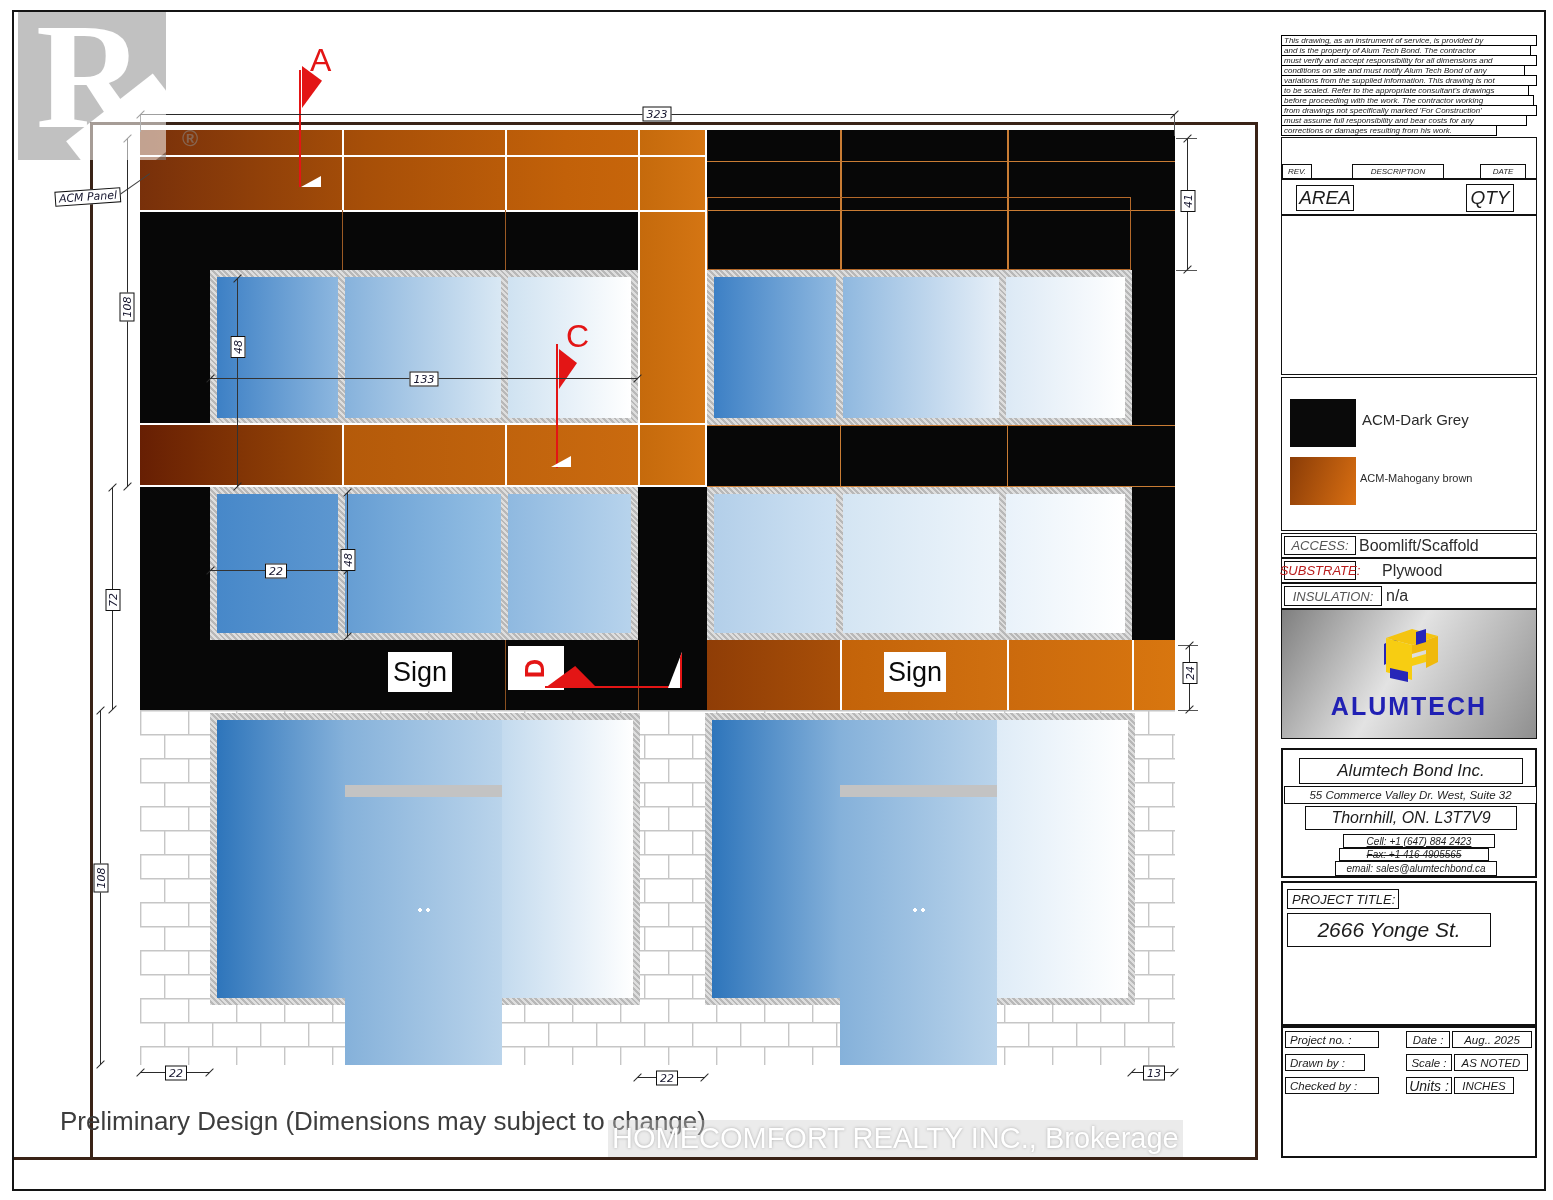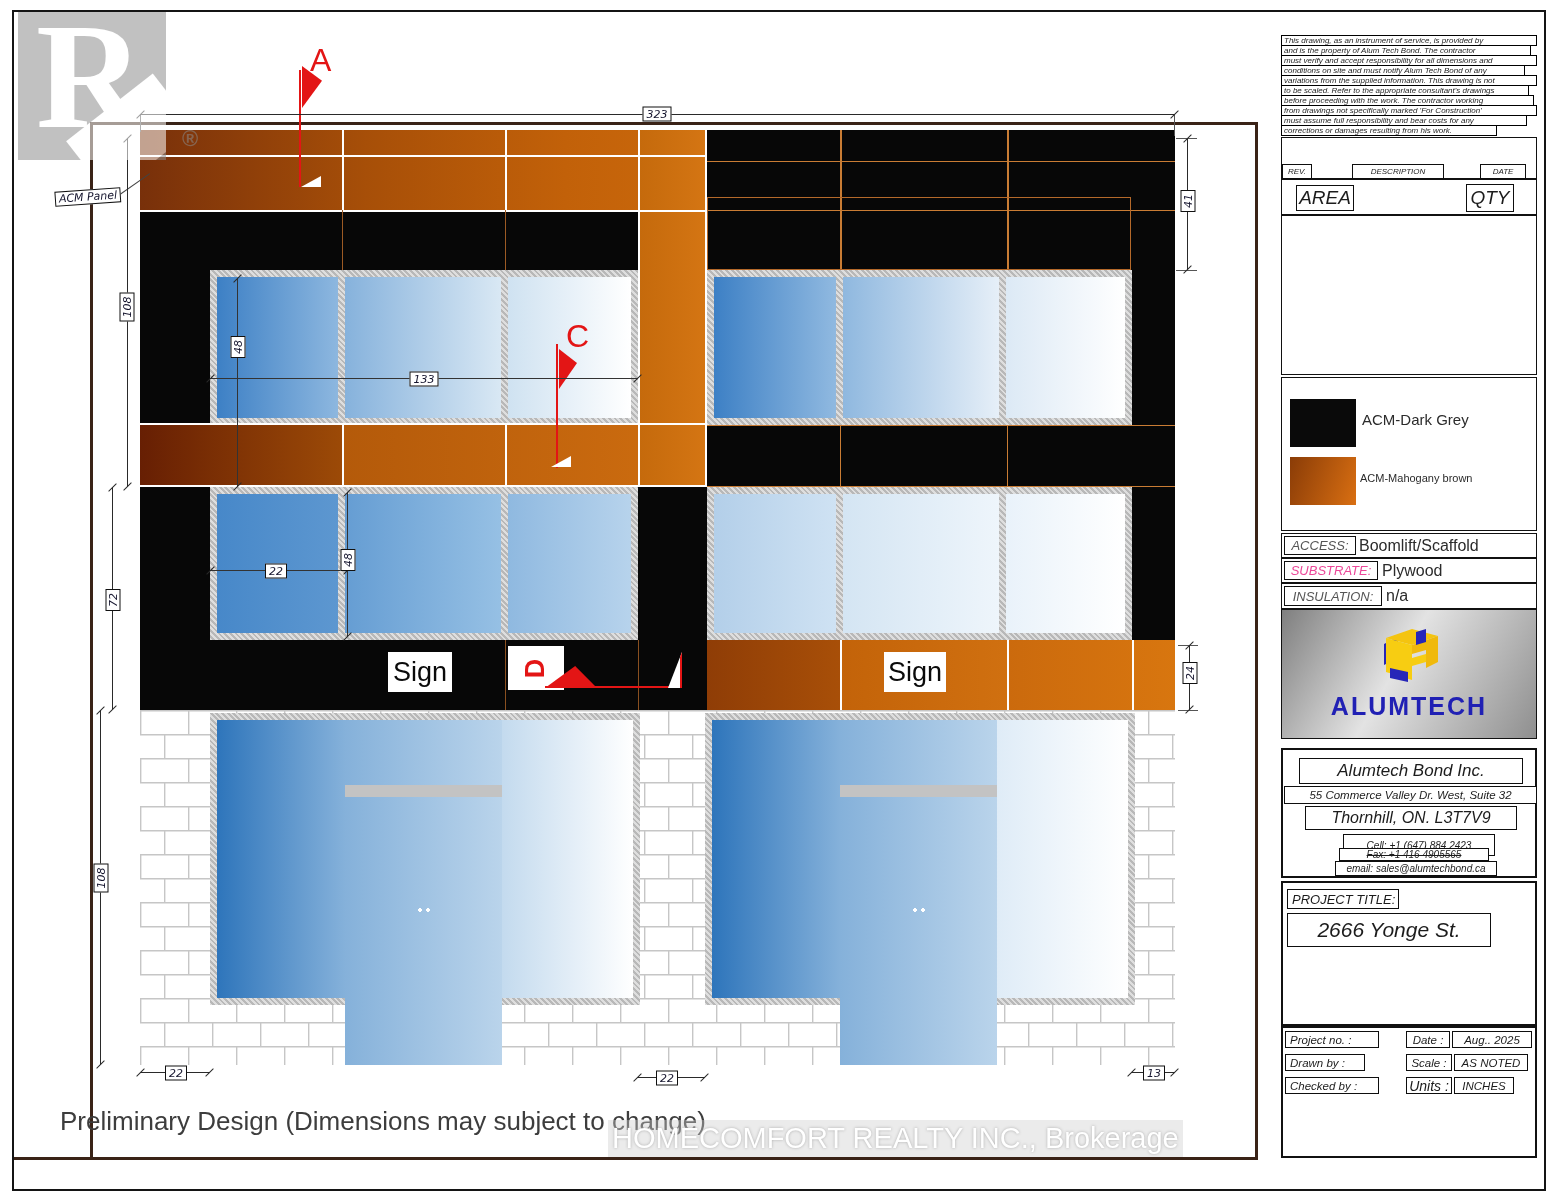--- a/index.html
+++ b/index.html
@@ -243,21 +243,21 @@
   <div class="a arch" style="left:80px;top:33px;font-size:15px">ACM-Dark Grey</div>
   <div class="a" style="left:8px;top:79px;width:66px;height:48px;background:linear-gradient(110deg,#8a3c07,#d96f12)"></div>
   <div class="a arch" style="left:78px;top:94px;font-size:11px">ACM-Mahogany brown</div>
 </div>
 
 <div class="a tb" style="left:1281px;top:533px;width:256px;height:25px;border:1.5px solid #111;background:#fff">
   <div class="a bx bx1 it" style="left:2px;top:2px;width:72px;height:19px;font-size:13px;color:#555">ACCESS:</div>
   <div class="a arch" style="left:77px;top:3px;font-size:16px">Boomlift/Scaffold</div>
 </div>
 <div class="a tb" style="left:1281px;top:558px;width:256px;height:25px;border:1.5px solid #111;background:#fff">
-  <div class="a bx bx1 it" style="left:2px;top:2px;width:94px;height:19px;font-size:13px;color:#ec4899">SUBSTRATE:</div>
+  <div class="a bx bx1 it" style="left:2px;top:2px;width:72px;height:19px;font-size:13px;color:#b91c1c">SUBSTRATE:</div>
   <div class="a arch" style="left:100px;top:3px;font-size:16px">Plywood</div>
 </div>
 <div class="a tb" style="left:1281px;top:583px;width:256px;height:26px;border:1.5px solid #111;background:#fff">
   <div class="a bx bx1 it" style="left:2px;top:2px;width:98px;height:20px;font-size:13px;color:#555">INSULATION:</div>
   <div class="a arch" style="left:104px;top:3px;font-size:16px">n/a</div>
 </div>
 
 <div class="a tb" style="left:1281px;top:609px;width:256px;height:130px;border:1.5px solid #111;background:linear-gradient(120deg,#7f7f7f,#e3e3e3 45%,#8f8f8f);display:flex;flex-direction:column;align-items:center;justify-content:center">
   <svg width="86" height="62" viewBox="0 0 86 62">
     <polygon points="18,16 32,9 32,30 18,37" fill="#2626b8"></polygon>
@@ -268,21 +268,21 @@
     <polygon points="24,40 42,44 42,54 24,50" fill="#2626b8"></polygon>
     <polygon points="46,30 60,26 60,34 46,38" fill="#f7cd12"></polygon>
   </svg>
   <div style="font-size:25px;font-weight:bold;color:#2020b4;letter-spacing:2px;margin-top:2px">ALUMTECH</div>
 </div>
 
 <div class="a tb" style="left:1281px;top:748px;width:256px;height:130px;border:2px solid #111;background:#fff">
   <div class="a bx it" style="left:16px;top:8px;width:224px;height:26px;font-size:17px">Alumtech Bond Inc.</div>
   <div class="a bx it" style="left:1px;top:36px;width:253px;height:18px;font-size:11.5px">55 Commerce Valley Dr. West, Suite 32</div>
   <div class="a bx it" style="left:22px;top:56px;width:212px;height:24px;font-size:16px">Thornhill, ON. L3T7V9</div>
-  <div class="a bx bx1 it" style="left:60px;top:84px;width:152px;height:22px;font-size:10px;text-decoration:underline">Cell: +1 (647) 884 2423</div>
+  <div class="a bx bx1 it" style="left:60px;top:84px;width:152px;height:14px;font-size:10px;text-decoration:underline">Cell: +1 (647) 884 2423</div>
   <div class="a bx bx1 it" style="left:56px;top:98px;width:150px;height:13px;font-size:10px;text-decoration:line-through">Fax: +1 416 4905565</div>
   <div class="a bx bx1 it" style="left:52px;top:111px;width:162px;height:15px;font-size:10px">email: sales@alumtechbond.ca</div>
 </div>
 
 <div class="a tb" style="left:1281px;top:881px;width:256px;height:145px;border:2px solid #111;background:#fff">
   <div class="a bx bx1 it" style="left:4px;top:6px;width:112px;height:20px;font-size:13px;justify-content:flex-start;padding-left:4px">PROJECT TITLE:</div>
   <div class="a bx it" style="left:4px;top:30px;width:204px;height:34px;font-size:21px">2666 Yonge St.</div>
   <div class="a lnh" style="left:0;top:79px;width:256px"></div>
 </div>
 

